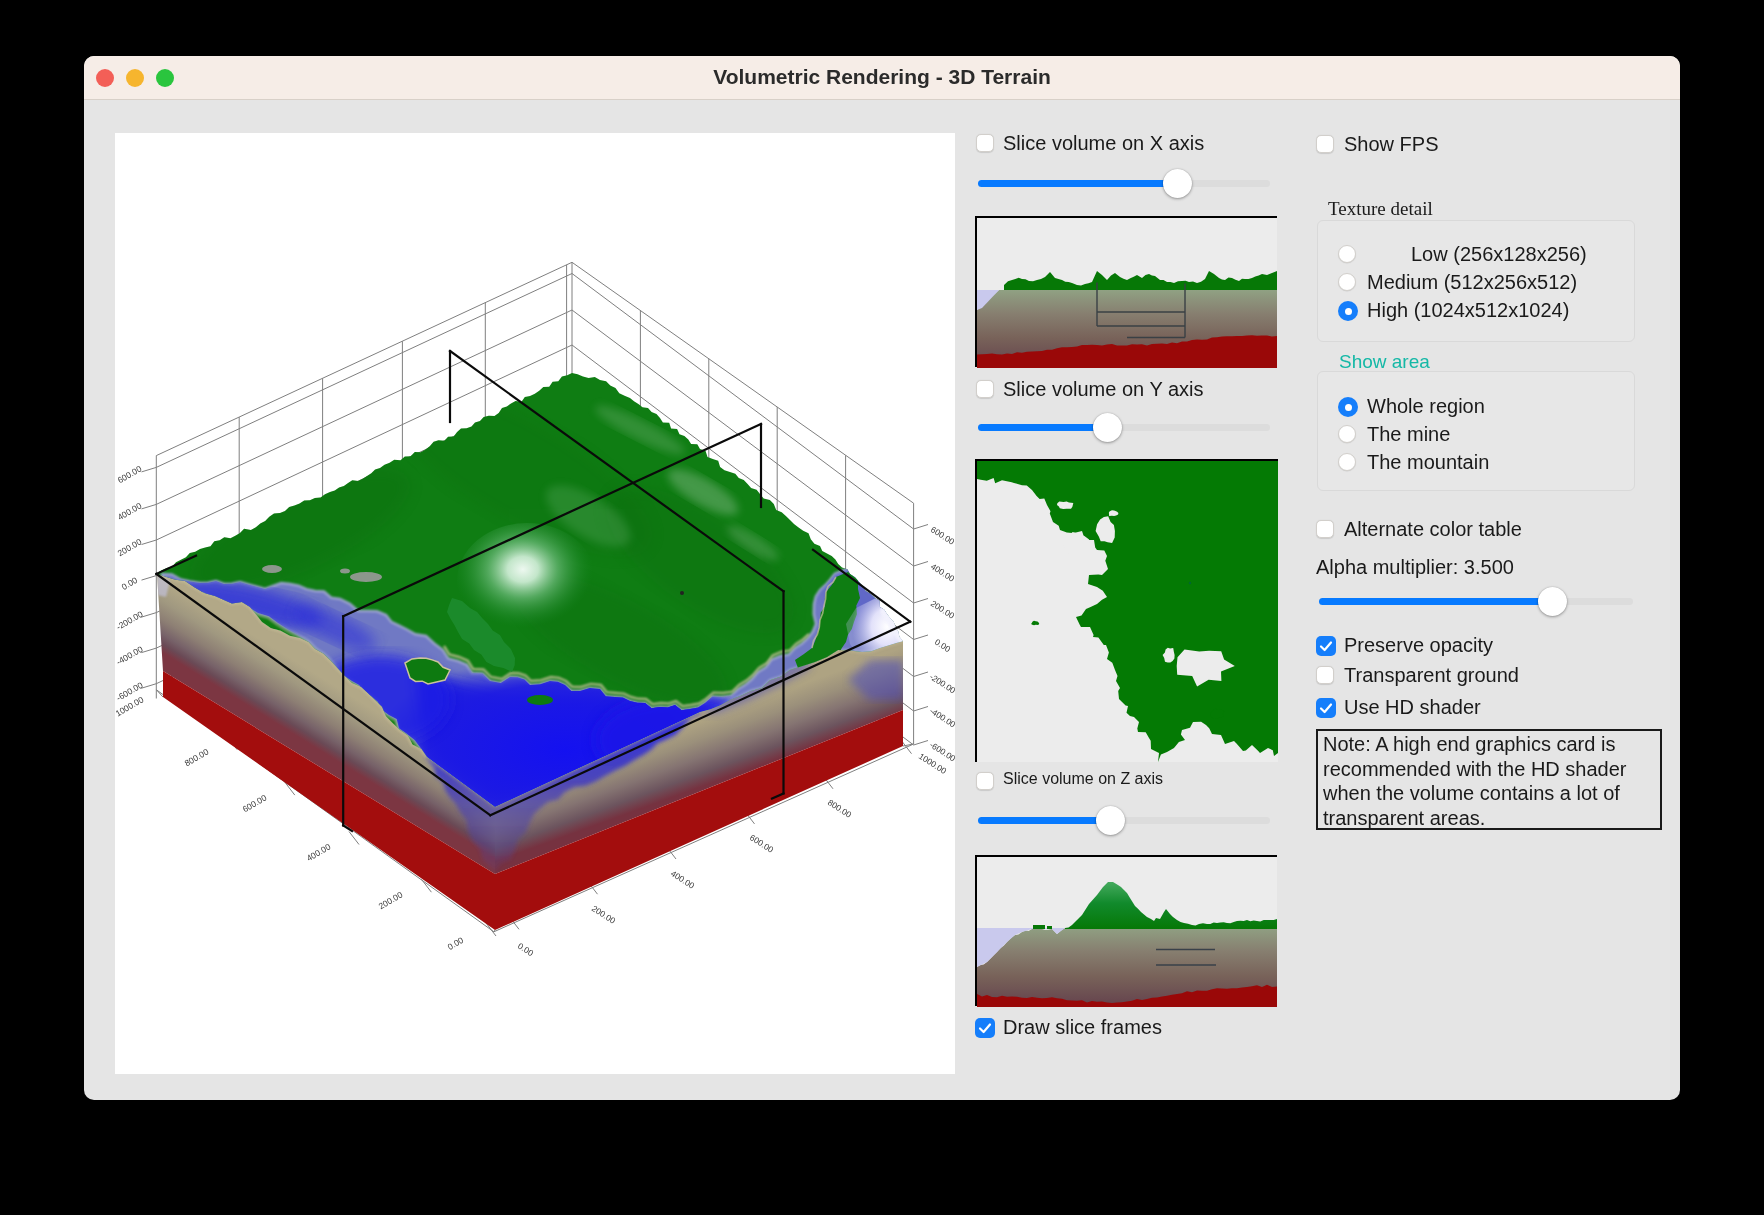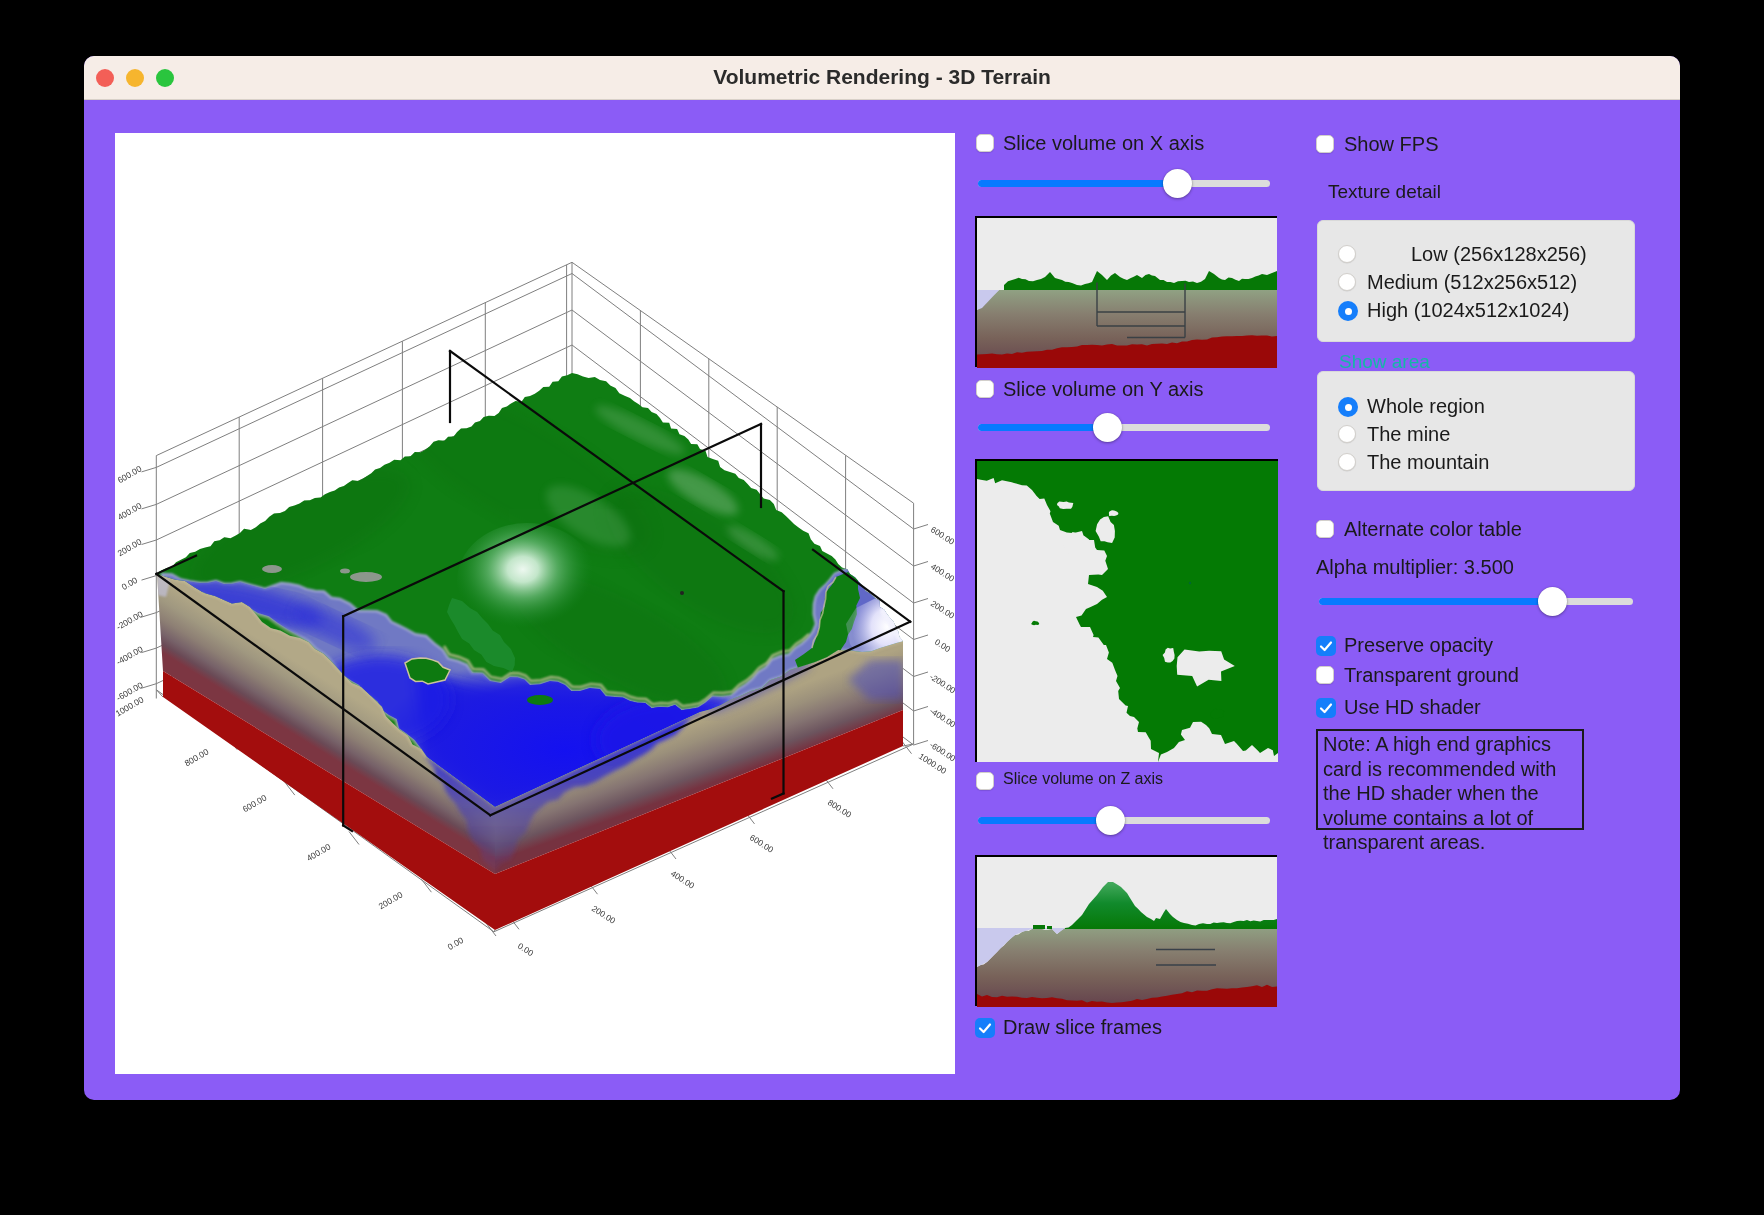--- a/index.html
+++ b/index.html
@@ -1,17 +1,17 @@
 <!DOCTYPE html>
 <html><head><meta charset="utf-8"><style>
 html,body{margin:0;padding:0;background:#000;width:1764px;height:1215px;font-family:"Liberation Sans",sans-serif;-webkit-font-smoothing:antialiased;}
 *{box-sizing:border-box;}
 .abs{position:absolute;}
 </style></head><body>
-<div class="abs" style="left:84px;top:56px;width:1596px;height:1044px;background:#8b5cf6;border-radius:10px;overflow:hidden;">
+<div class="abs" style="left:84px;top:56px;width:1596px;height:1044px;background:#e5e5e5;border-radius:10px;overflow:hidden;">
 <div class="abs" style="left:0;top:0;width:1596px;height:44px;background:#f6ede7;border-bottom:1px solid #d8d0c8;"></div>
 <div class="abs" style="left:12px;top:13px;width:18px;height:18px;border-radius:50%;background:#f35f57;"></div>
 <div class="abs" style="left:42px;top:13px;width:18px;height:18px;border-radius:50%;background:#f6b52e;"></div>
 <div class="abs" style="left:72px;top:13px;width:18px;height:18px;border-radius:50%;background:#2ac53e;"></div>
 <div class="abs" style="left:0;top:9px;width:1596px;text-align:center;font-size:21px;font-weight:bold;color:#2b2b2b;">Volumetric Rendering - 3D Terrain</div>
 <div class="abs" style="left:31px;top:77px;width:840px;height:941px;background:#ffffff;">
 <svg width="840" height="941" viewBox="115 133 840 941" style="position:absolute;left:0;top:0">
 <defs>
 <linearGradient id="wallL" gradientUnits="userSpaceOnUse" x1="0" y1="478" x2="0" y2="552" gradientTransform="skewY(31.8)">
  <stop offset="0" stop-color="#b2a887"></stop>
@@ -310,21 +310,21 @@
         <line x1="179" y1="108" x2="239" y2="108"></line>
       </g>
     </svg></div>
 <div style="position:absolute;left:975px;top:1018px;width:20px;height:20px;border-radius:5px;background:#157efb;"></div>
 <svg style="position:absolute;left:975px;top:1018px" width="20" height="20">
     <path d="M5 10.5 L8.6 14 L15 6.5" stroke="#fff" stroke-width="2.2" fill="none" stroke-linecap="round" stroke-linejoin="round"></path>
   </svg>
 <div style="position:absolute;left:1003px;top:1016px;font-size:20px;color:#1a1a1a;white-space:nowrap;">Draw slice frames</div>
 <div style="position:absolute;left:1316px;top:135px;width:18px;height:18px;border-radius:5px;background:#ffffff;border:1px solid #d2cfcb;box-shadow:0 0.5px 1px rgba(0,0,0,0.12);"></div>
 <div style="position:absolute;left:1344px;top:133px;font-size:20px;color:#1a1a1a;white-space:nowrap;">Show FPS</div>
-<div class="abs" style="left:1328px;top:181px;font-size:19px;color:#1a1a1a;">Texture detail</div>
+<div class="abs" style="left:1328px;top:198px;font-size:19px;color:#1a1a1a;font-family:Liberation Serif, serif;">Texture detail</div>
 <div class="abs" style="left:1317px;top:220px;width:318px;height:122px;background:#e7e7e7;border:1px solid #d9d9d9;border-radius:6px;"></div>
 <div style="position:absolute;left:1338px;top:245px;width:18px;height:18px;border-radius:50%;background:#ffffff;border:1px solid #d2cfcb;box-shadow:0 0.5px 1px rgba(0,0,0,0.12);"></div>
 <div style="position:absolute;left:1367px;top:243px;font-size:20px;color:#1a1a1a;white-space:nowrap;margin-left:44px;">Low (256x128x256)</div>
 <div style="position:absolute;left:1338px;top:273px;width:18px;height:18px;border-radius:50%;background:#ffffff;border:1px solid #d2cfcb;box-shadow:0 0.5px 1px rgba(0,0,0,0.12);"></div>
 <div style="position:absolute;left:1367px;top:271px;font-size:20px;color:#1a1a1a;white-space:nowrap;">Medium (512x256x512)</div>
 <div style="position:absolute;left:1338px;top:301px;width:20px;height:20px;border-radius:50%;background:#157efb;"></div>
 <div style="position:absolute;left:1344.5px;top:307.5px;width:7px;height:7px;border-radius:50%;background:#fff;"></div>
 <div style="position:absolute;left:1367px;top:299px;font-size:20px;color:#1a1a1a;white-space:nowrap;">High (1024x512x1024)</div>
 <div class="abs" style="left:1339px;top:351px;font-size:19px;color:#14b8a6;">Show area</div>
 <div class="abs" style="left:1317px;top:371px;width:318px;height:120px;background:#e7e7e7;border:1px solid #d9d9d9;border-radius:6px;"></div>
@@ -346,12 +346,12 @@
     <path d="M5 10.5 L8.6 14 L15 6.5" stroke="#fff" stroke-width="2.2" fill="none" stroke-linecap="round" stroke-linejoin="round"></path>
   </svg>
 <div style="position:absolute;left:1344px;top:634px;font-size:20px;color:#1a1a1a;white-space:nowrap;">Preserve opacity</div>
 <div style="position:absolute;left:1316px;top:666px;width:18px;height:18px;border-radius:5px;background:#ffffff;border:1px solid #d2cfcb;box-shadow:0 0.5px 1px rgba(0,0,0,0.12);"></div>
 <div style="position:absolute;left:1344px;top:664px;font-size:20px;color:#1a1a1a;white-space:nowrap;">Transparent ground</div>
 <div style="position:absolute;left:1316px;top:698px;width:20px;height:20px;border-radius:5px;background:#157efb;"></div>
 <svg style="position:absolute;left:1316px;top:698px" width="20" height="20">
     <path d="M5 10.5 L8.6 14 L15 6.5" stroke="#fff" stroke-width="2.2" fill="none" stroke-linecap="round" stroke-linejoin="round"></path>
   </svg>
 <div style="position:absolute;left:1344px;top:696px;font-size:20px;color:#1a1a1a;white-space:nowrap;text-align:right;">Use HD shader</div>
-<div class="abs" style="left:1316px;top:729px;width:268px;height:101px;border:2px solid #1a1a1a;font-size:20px;line-height:24.5px;color:#1a1a1a;padding:1px 0 0 5px;">Note: A high end graphics card is recommended with the HD shader when the volume contains a lot of transparent areas.</div>
+<div class="abs" style="left:1316px;top:729px;width:346px;height:101px;border:2px solid #1a1a1a;font-size:20px;line-height:24.5px;color:#1a1a1a;padding:1px 0 0 5px;">Note: A high end graphics card is recommended with the HD shader when the volume contains a lot of transparent areas.</div>
 </body></html>

